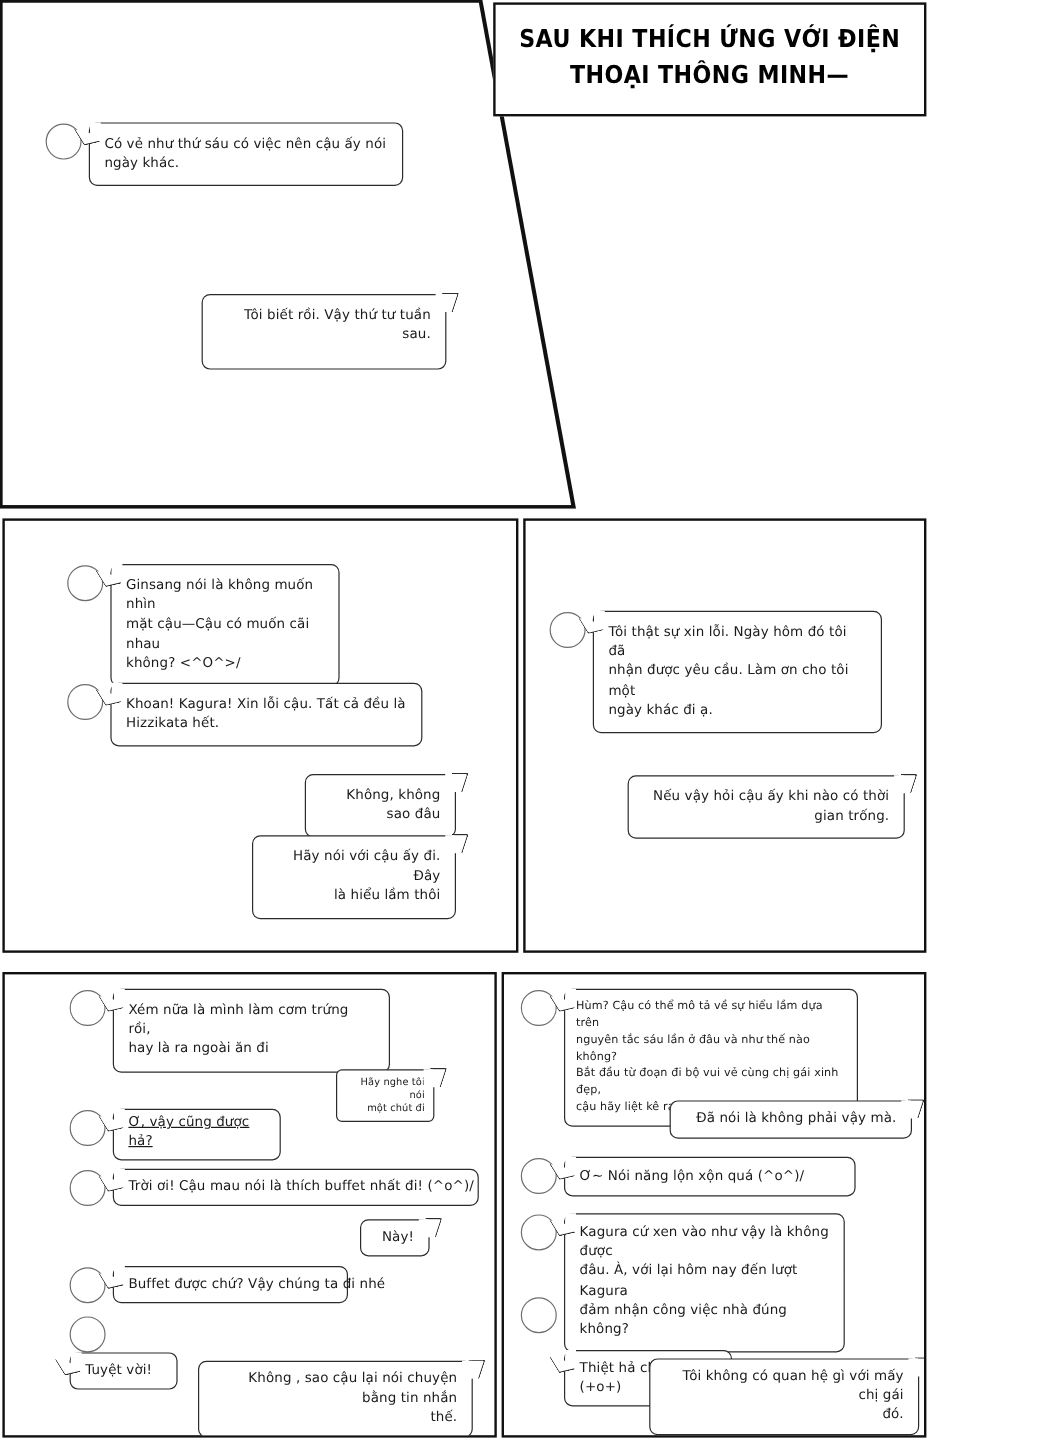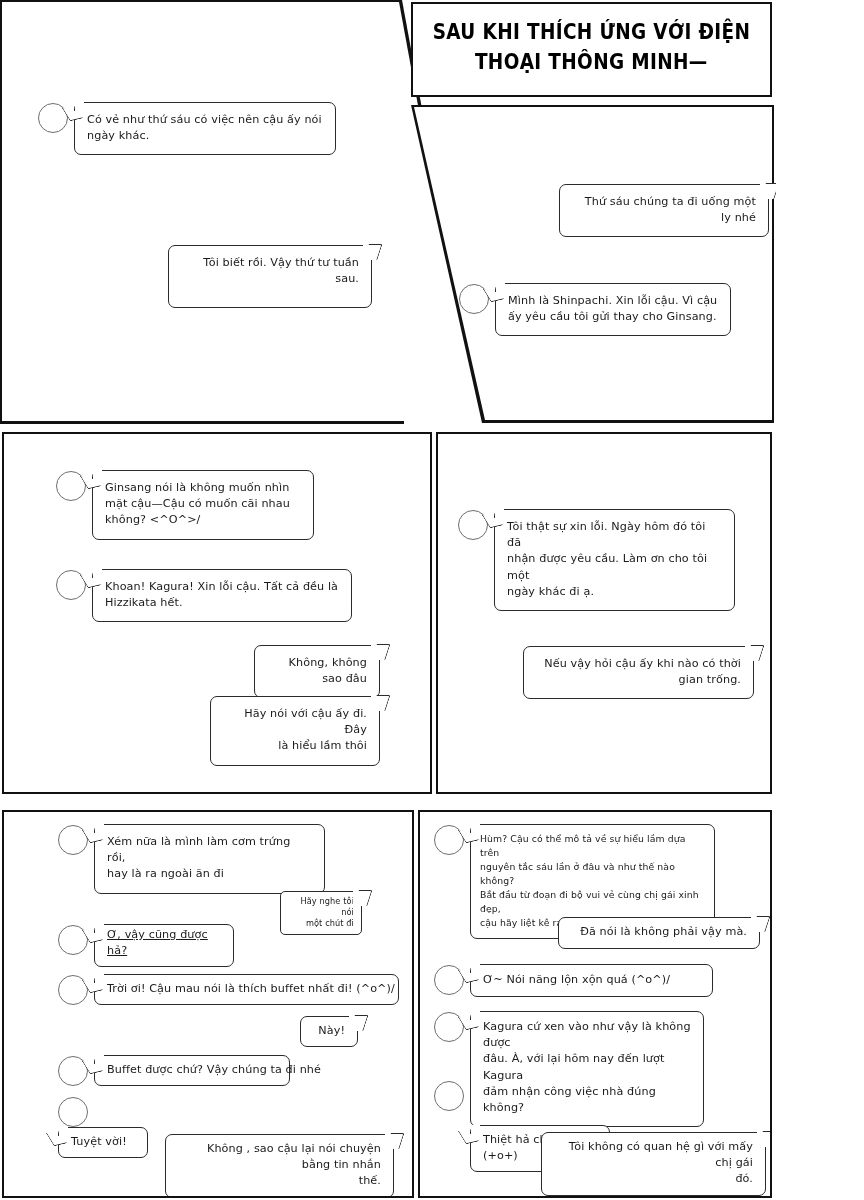--- a/index.html
+++ b/index.html
@@ -142,40 +142,26 @@
     <div class="row right" style="left:38px; top:245px; width:334px;">
       <div class="bubble tail-right align-right" style="width:204px; padding-bottom:20px;">Tôi biết rồi. Vậy thứ tư tuần sau.</div>
     </div>
   </div>
 
   <div class="panel title-panel" style="left:411px; top:2px; width:361px; height:95px;">
     <div class="title-line">SAU KHI THÍCH ỨNG VỚI ĐIỆN</div>
     <div class="title-line">THOẠI THÔNG MINH—</div>
   </div>
 
-  <div class="panel panel-clip" style="left:404px; top:105px; width:372px; height:320px;">
-    <div class="clip-inner" style="clip-path: polygon(7px 0, 370px 0, 370px 318px, 78px 318px);"></div>
-    <div class="clip-face" style="clip-path: polygon(10px 2px, 368px 2px, 368px 315px, 81px 315px);"></div>
-
-    <div class="row right" style="left:60px; top:79px; width:305px;">
-      <div class="bubble tail-right align-right" style="width:210px;">Thứ sáu chúng ta đi uống một ly nhé</div>
-    </div>
-
-    <div class="row" style="left:55px; top:178px; width:312px;">
-      <div class="avatar"></div>
-      <div class="bubble tail-left" style="width:236px;">Mình là Shinpachi. Xin lỗi cậu. Vì cậu
-ấy yêu cầu tôi gửi thay cho Ginsang.</div>
-    </div>
-  </div>
 
   <div class="panel" style="left:2px; top:432px; width:430px; height:362px;">
 
     <div class="row" style="left:52px; top:36px; width:330px;">
       <div class="avatar"></div>
-      <div class="bubble tail-left" style="width:222px;">Ginsang nói là không muốn nhìn
+      <div class="bubble tail-left" style="width:191px;">Ginsang nói là không muốn nhìn
 mặt cậu—Cậu có muốn cãi nhau
 không? &lt;^O^&gt;/</div>
     </div>
 
     <div class="row" style="left:52px; top:135px; width:340px;">
       <div class="avatar"></div>
       <div class="bubble tail-left" style="width:260px;">Khoan! Kagura! Xin lỗi cậu. Tất cả đều là
 Hizzikata hết.</div>
     </div>
 

